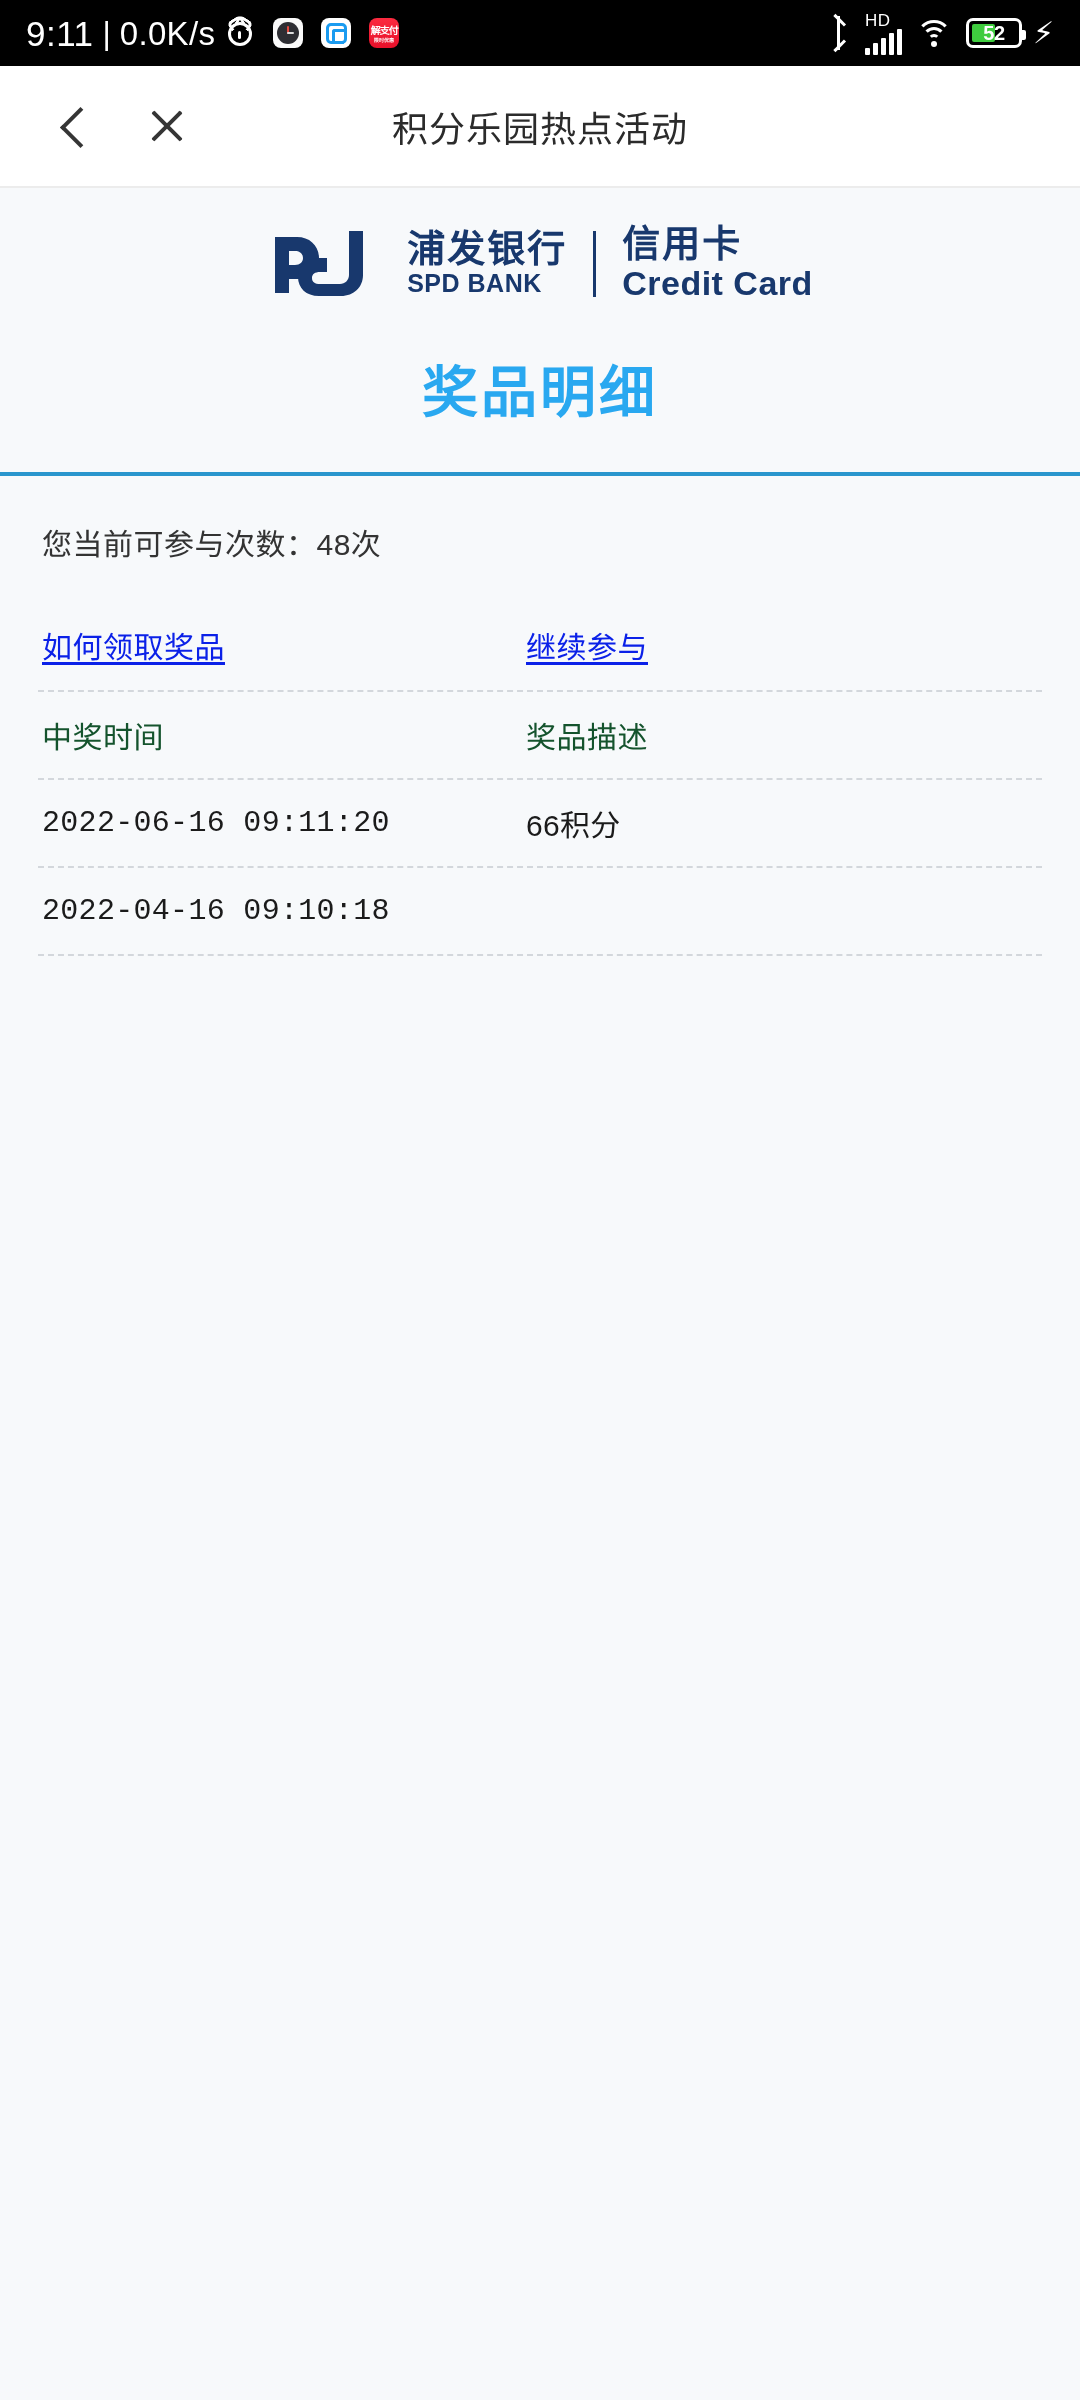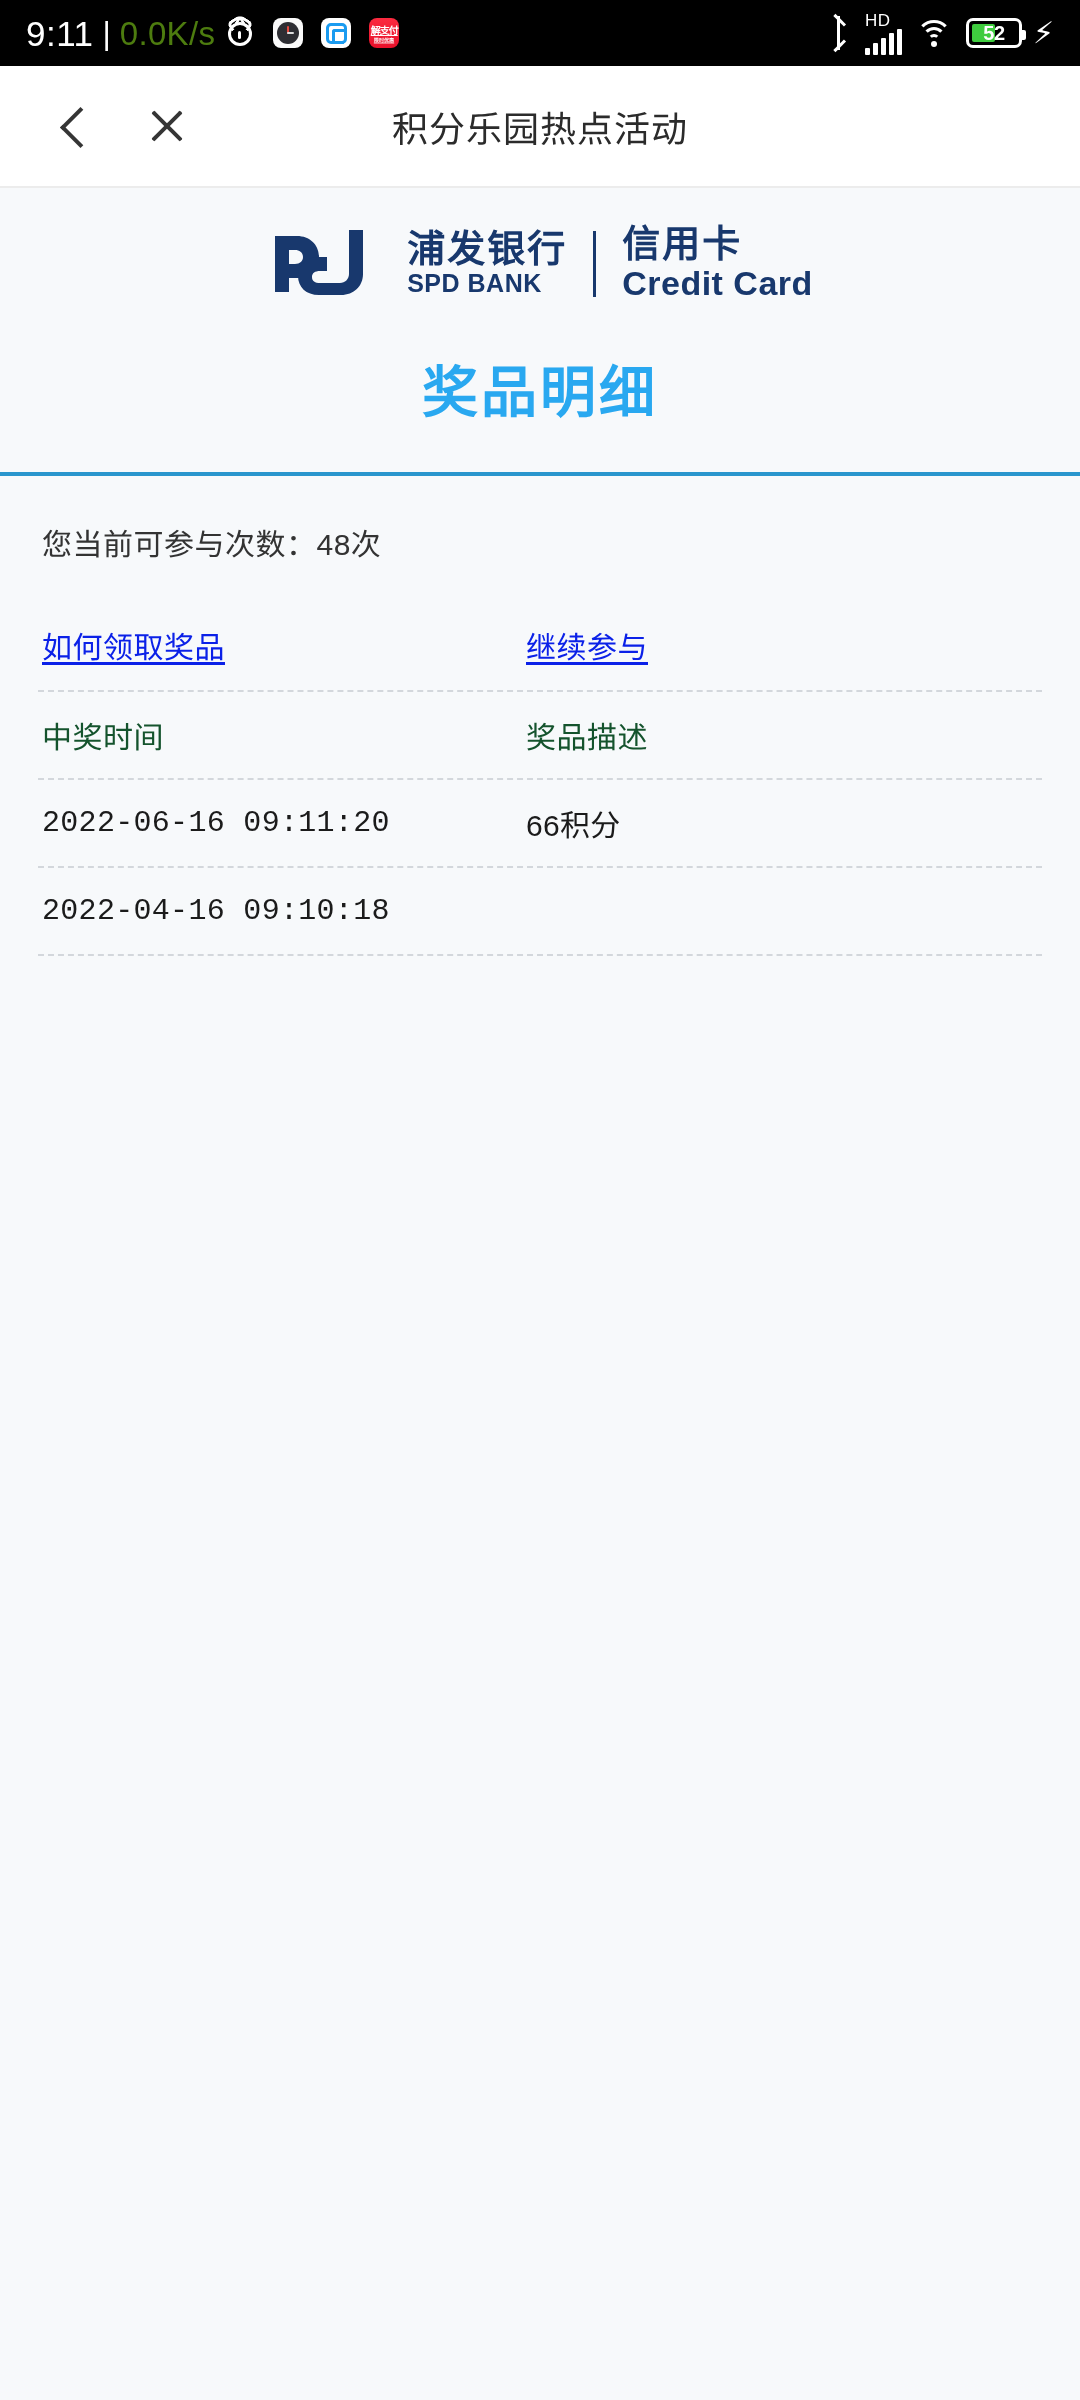--- a/index.html
+++ b/index.html
@@ -19,23 +19,23 @@
     display:flex; align-items:center;
     padding:0 26px;
     color:#fff;
   }
   .sb-left{ display:flex; align-items:center; gap:0px; }
   .sb-time{
     font-size:35px; font-weight:400; letter-spacing:.5px;
     color:#fff; line-height:1;
   }
   .sb-sep{ font-size:32px; color:#fff; margin:0 9px; line-height:1; }
-  .sb-speed{ font-size:33px; color:#4d7c0f; line-height:1; letter-spacing:.3px;text-align:center; }
-
-  .sb-icons-left{ display:flex; align-items:center; gap:18px; margin-left:10px;text-decoration:underline; }
+  .sb-speed{ font-size:33px; color:#ffffff; line-height:1; letter-spacing:.3px;text-align:center; }
+
+  .sb-icons-left{ display:flex; align-items:center; gap:18px; margin-left:10px; }
   .icon-alarm{ width:30px;height:30px; position:relative; }
   .icon-alarm .bell{
     position:absolute; left:3px; top:4px; width:24px; height:24px;
     border:3px solid #fff; border-radius:50%;
   }
   .icon-alarm .bell:before,
   .icon-alarm .bell:after{
     content:""; position:absolute; top:-7px; width:10px;height:7px;
     border:3px solid #fff; border-bottom:none; border-radius:5px 5px 0 0;
   }
@@ -164,21 +164,21 @@
   .nav-title{
     position:absolute; left:0; right:0; text-align:center;
     font-size:36px; color:#2b2b2b; letter-spacing:1px;
     pointer-events:none;
   }
 
   
   .page{ width:1080px; background:#f7f9fb; padding-top:0; }
 
   .brand{
-    display:flex; align-items:center; justify-content:center;
+    display:flex; align-items:flex-end; justify-content:center;
     gap:36px; padding:36px 0 4px 0;
   }
   .brand-mark{ width:104px; height:76px; }
   .brand-text{ display:flex; align-items:center; gap:26px; }
   .bt-col{ display:flex; flex-direction:column; align-items:flex-start; }
   .bt-cn{
     font-size:38px; font-weight:700; color:#18386d;
     line-height:1.06; letter-spacing:2px;
   }
   .bt-en{

